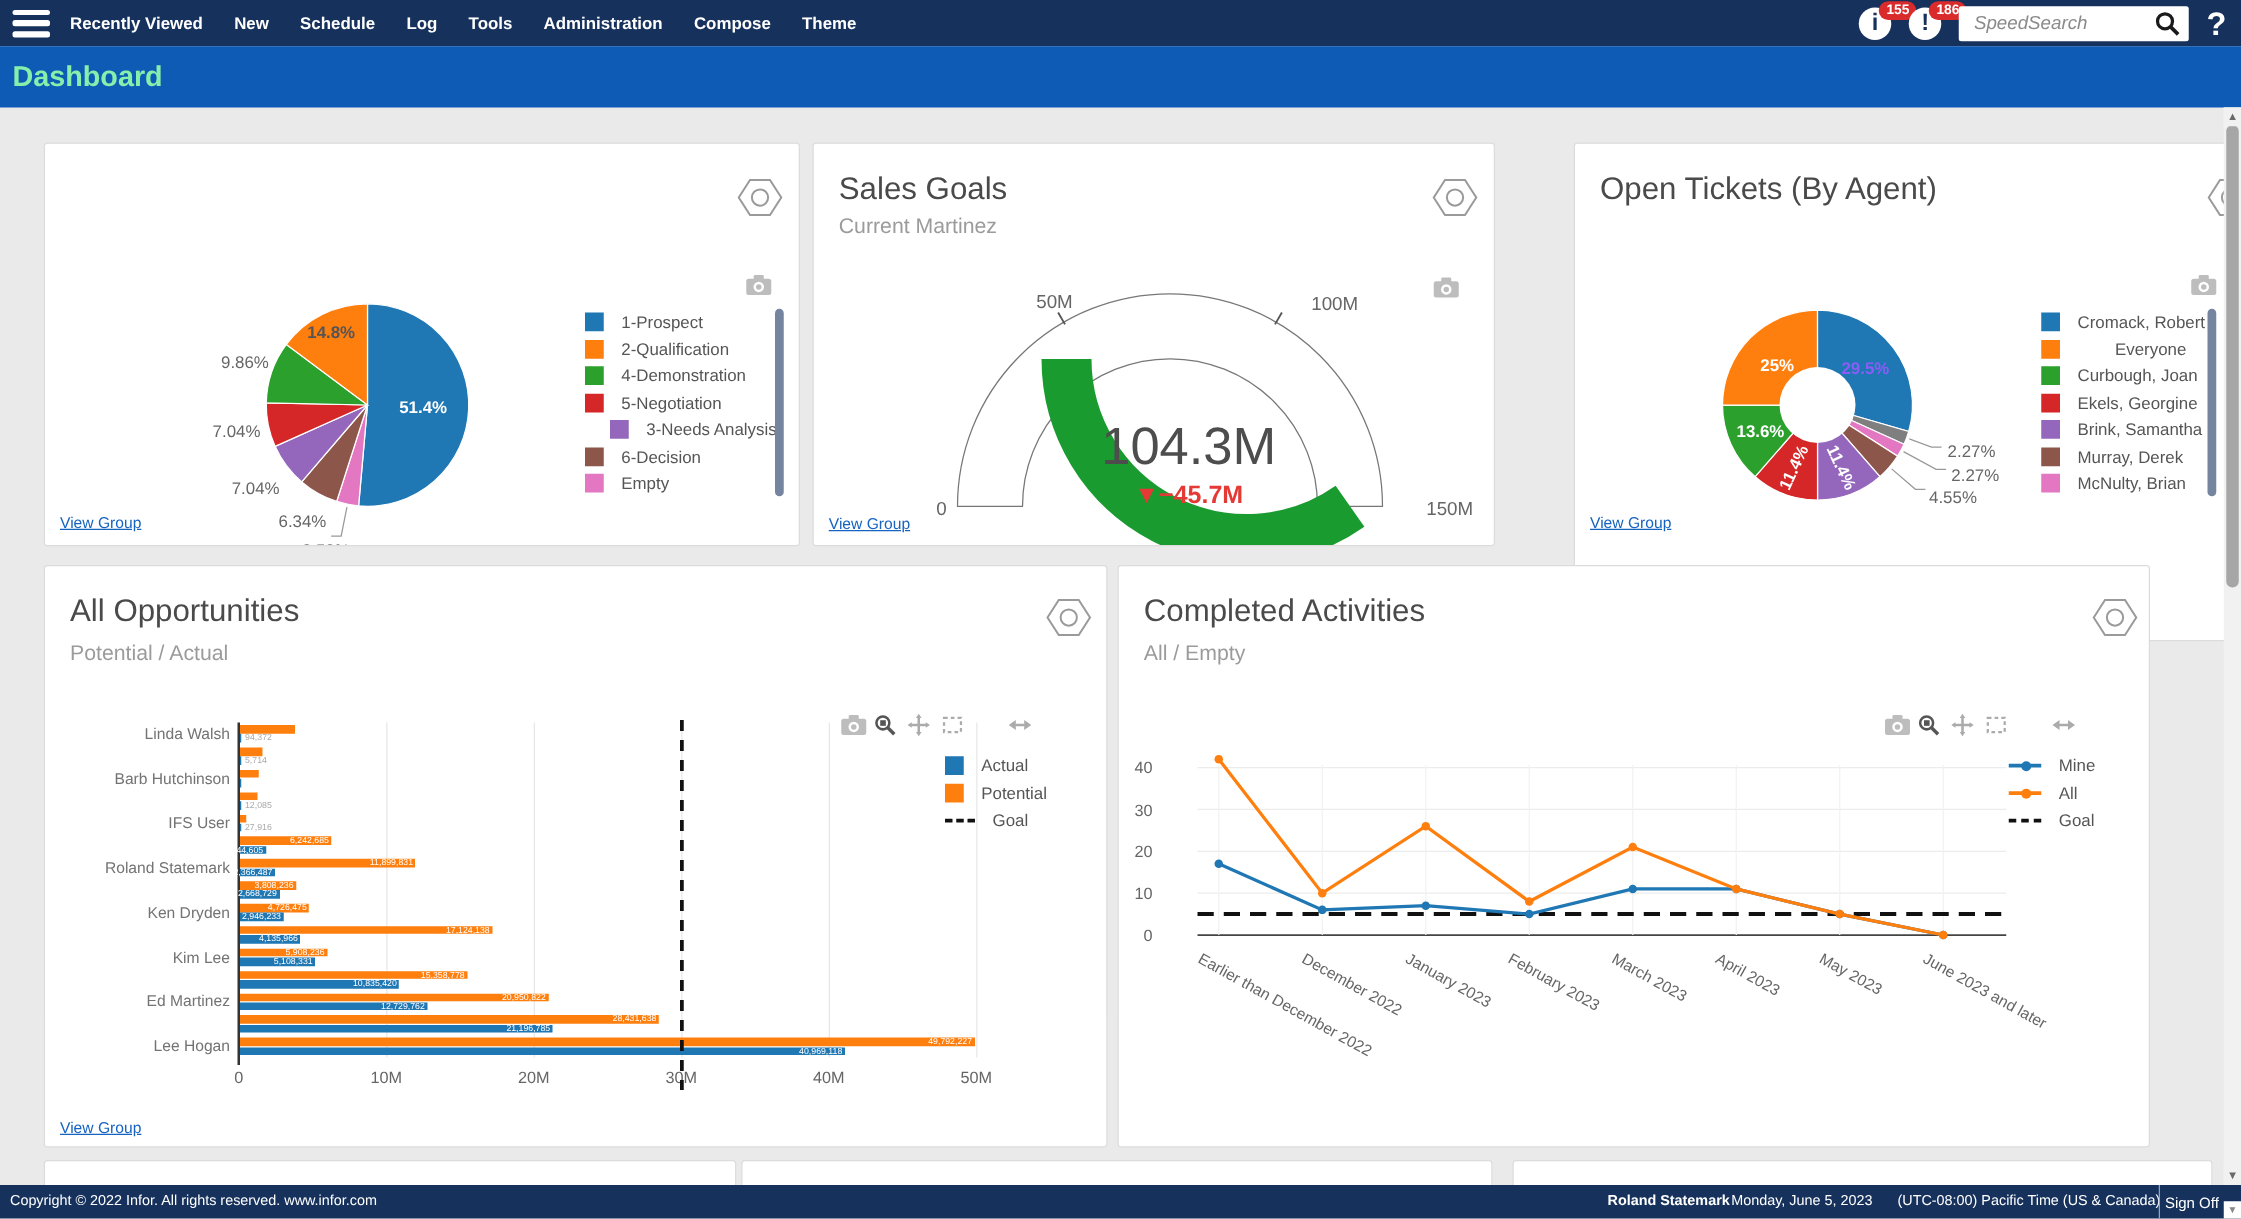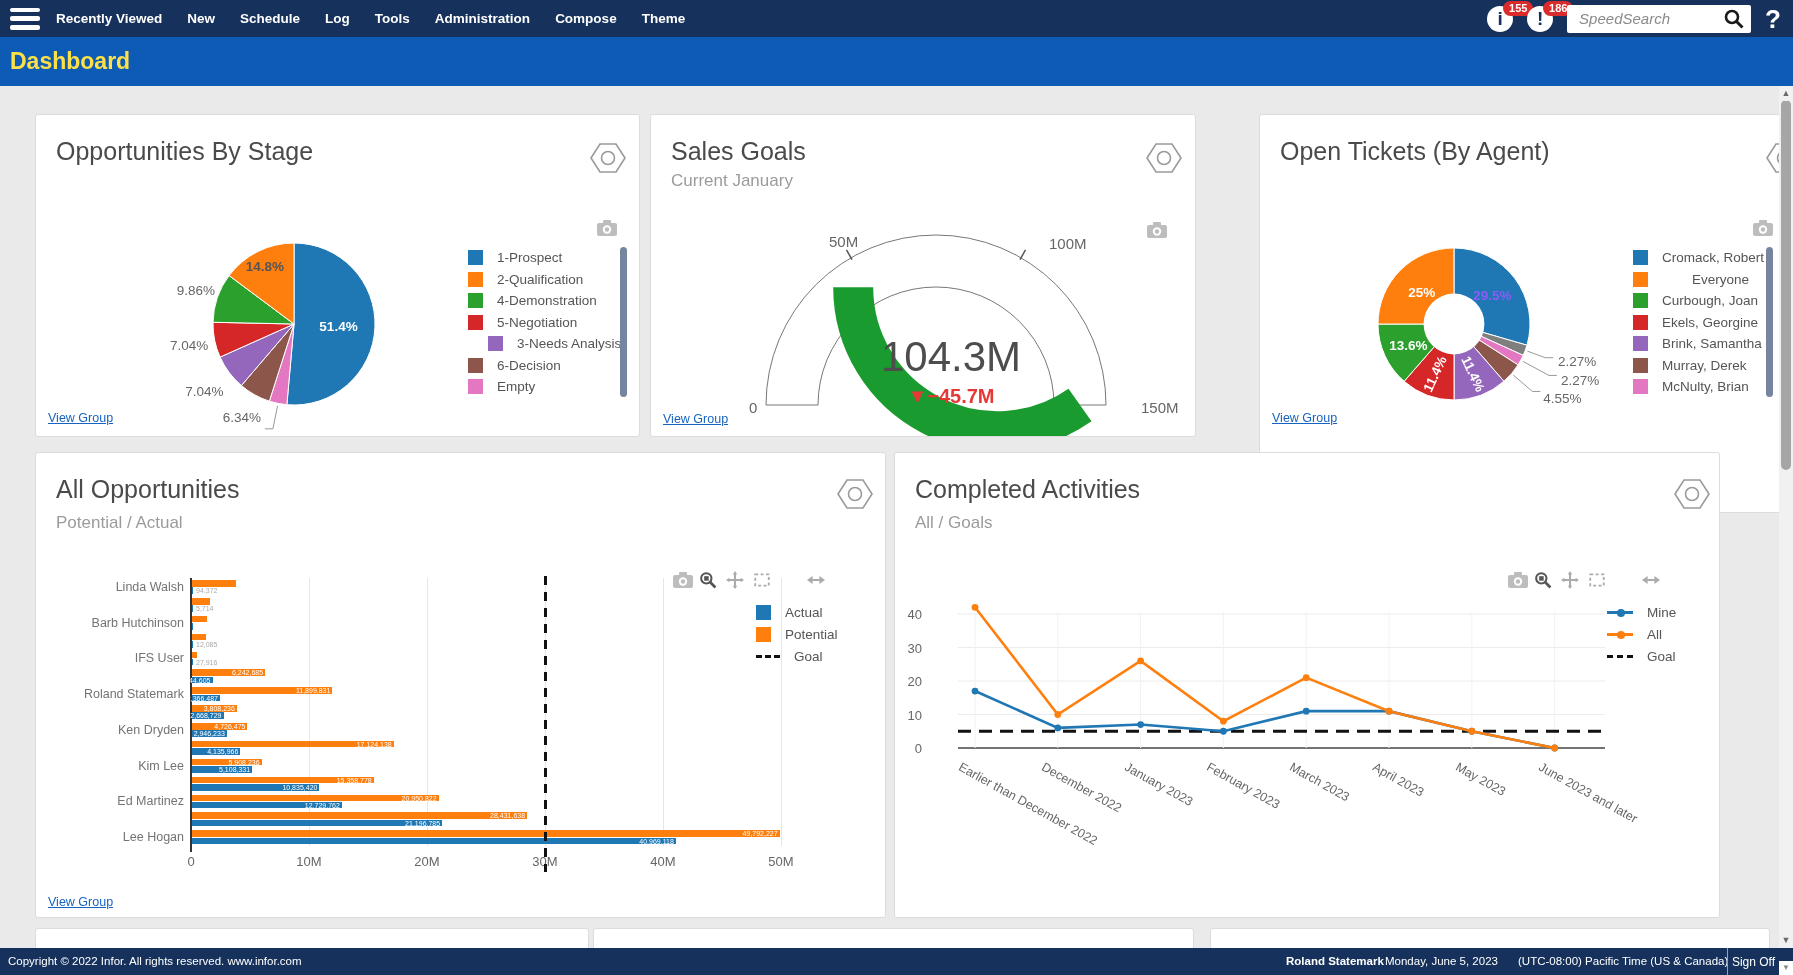--- a/index.html
+++ b/index.html
@@ -18,21 +18,21 @@
   .badge{position:absolute;top:-5px;left:16px;background:#d92b2b;color:#fff;font-size:11px;font-weight:700;
          border-radius:9px;padding:1px 6px;line-height:13px;}
   .speedsearch{position:relative;width:184px;height:28px;}
   .speedsearch input{width:100%;height:100%;border:none;border-radius:2px;padding:0 34px 0 12px;
         font-style:italic;font-size:15px;color:#555;outline:none;font-family:inherit;}
   .speedsearch input::placeholder{color:#8a8a8a;}
   .ss-mag{position:absolute;right:6px;top:3px;width:22px;height:22px;cursor:pointer;}
   .help-q{color:#fff;font-size:26px;font-weight:800;cursor:pointer;line-height:26px;}
   
   .pagebar{position:absolute;left:0;top:37px;width:1793px;height:49px;background:#0d5bb5;display:flex;align-items:center;}
-  .pagebar span{color:#fde047;font-size:23px;font-weight:700;margin-left:10px;}
+  .pagebar span{color:#86efac;font-size:23px;font-weight:700;margin-left:10px;}
   
   .widget{position:absolute;background:#fff;border:1px solid #dcdcdc;border-radius:3px;overflow:hidden;}
   .w-title{position:absolute;left:20px;top:22px;font-size:25px;color:#4a4a4a;white-space:nowrap;}
   .w-sub{position:absolute;left:20px;font-size:17px;color:#9b9b9b;white-space:nowrap;}
   .view-group{position:absolute;left:12px;font-size:12.5px;color:#1664c0;text-decoration:underline;cursor:pointer;}
   .hexbtn{position:absolute;cursor:pointer;}
   .cam{position:absolute;cursor:pointer;}
   .legend-row{position:absolute;display:flex;align-items:center;gap:14px;}
   .legend-row .sw{width:15px;height:15px;}
   .legend-row .lt{font-size:13.5px;color:#555;white-space:nowrap;}
@@ -105,21 +105,20 @@
       </div>
       <div class="help-q">?</div>
     </div>
   </div>
 
   <div class="pagebar">
     <span>Dashboard</span>
   </div>
 
   <div class="widget" id="w-pie" style="left:35px;top:114px;width:605px;height:323px;">
-    <div class="w-title">Opportunities By Stage</div>
     <a class="view-group" style="top:296px;">View Group</a>
   <div class="hexbtn" style="position: absolute; left: 553px; top: 26px; width: 38px; height: 34px;">
         <svg width="38" height="34" viewBox="0 0 38 34">
           <polygon points="2,17 11,3 27,3 36,17 27,31 11,31" fill="none" stroke="#9a9a9a" stroke-width="1.6"></polygon>
           <circle cx="19" cy="17" r="6.5" fill="none" stroke="#9a9a9a" stroke-width="1.6"></circle>
         </svg>
       </div>
       <div class="cam" style="position: absolute; left: 560px; top: 104px; width: 22px; height: 18px;">
         <svg width="22" height="18" viewBox="0 0 22 18">
           <rect x="1" y="4" width="20" height="13" rx="2" fill="#bdbdbd"></rect>
@@ -171,21 +170,21 @@
       </div>
       <div class="legend-row" style="position: absolute; left: 432px; top: 264px;">
         <div class="sw" style="background: rgb(227, 119, 194);"></div>
         <div class="lt">Empty</div>
       </div>
       <div class="lg-scroll" style="position: absolute; left: 584px; top: 132px; width: 7px; height: 150px;"></div>
     </div>
 
   <div class="widget" id="w-gauge" style="left:650px;top:114px;width:546px;height:323px;">
     <div class="w-title">Sales Goals</div>
-    <div class="w-sub" style="top:56px;">Current January</div>
+    <div class="w-sub" style="top:56px;">Current Martinez</div>
     <a class="view-group" style="top:297px;">View Group</a>
   <div class="hexbtn" style="position: absolute; left: 494px; top: 26px; width: 38px; height: 34px;">
         <svg width="38" height="34" viewBox="0 0 38 34">
           <polygon points="2,17 11,3 27,3 36,17 27,31 11,31" fill="none" stroke="#9a9a9a" stroke-width="1.6"></polygon>
           <circle cx="19" cy="17" r="6.5" fill="none" stroke="#9a9a9a" stroke-width="1.6"></circle>
         </svg>
       </div>
       <div class="cam" style="position: absolute; left: 495px; top: 106px; width: 22px; height: 18px;">
         <svg width="22" height="18" viewBox="0 0 22 18">
           <rect x="1" y="4" width="20" height="13" rx="2" fill="#bdbdbd"></rect>
@@ -412,21 +411,21 @@
         <div class="lt">Potential</div>
       </div>
       <div class="legend-row" style="position: absolute; left: 720px; top: 196px;">
         <div style="width: 24px; border-top: 3px dashed rgb(17, 17, 17);"></div>
         <div class="lt">Goal</div>
       </div>
     </div>
 
   <div class="widget" id="w-line" style="left:894px;top:452px;width:826px;height:466px;">
     <div class="w-title">Completed Activities</div>
-    <div class="w-sub" style="top:60px;">All / Goals</div>
+    <div class="w-sub" style="top:60px;">All / Empty</div>
   <div class="hexbtn" style="position: absolute; left: 778px; top: 24px; width: 38px; height: 34px;">
         <svg width="38" height="34" viewBox="0 0 38 34">
           <polygon points="2,17 11,3 27,3 36,17 27,31 11,31" fill="none" stroke="#9a9a9a" stroke-width="1.6"></polygon>
           <circle cx="19" cy="17" r="6.5" fill="none" stroke="#9a9a9a" stroke-width="1.6"></circle>
         </svg>
       </div>
       <div class="modebar" style="position: absolute; left: 612px; top: 118px; height: 18px;">
         <span>
           <svg width="22" height="18" viewBox="0 0 22 18">
             <rect x="1" y="4" width="20" height="13" rx="2" fill="#bdbdbd"></rect>

